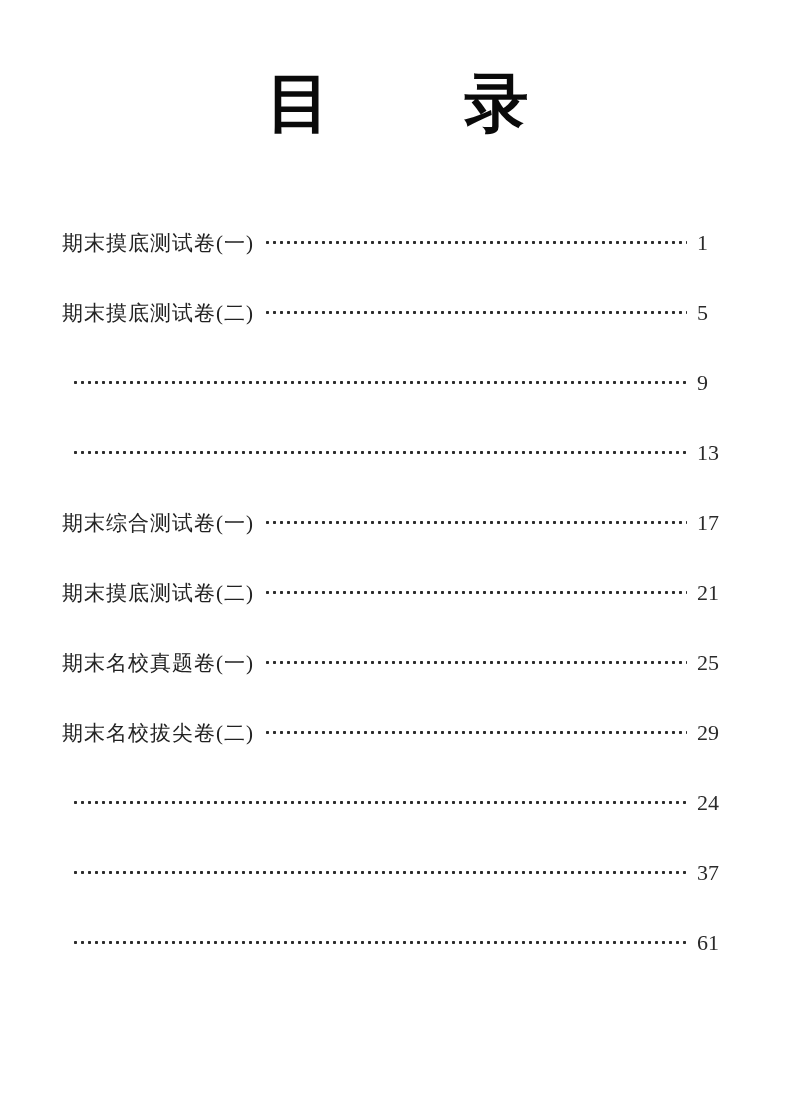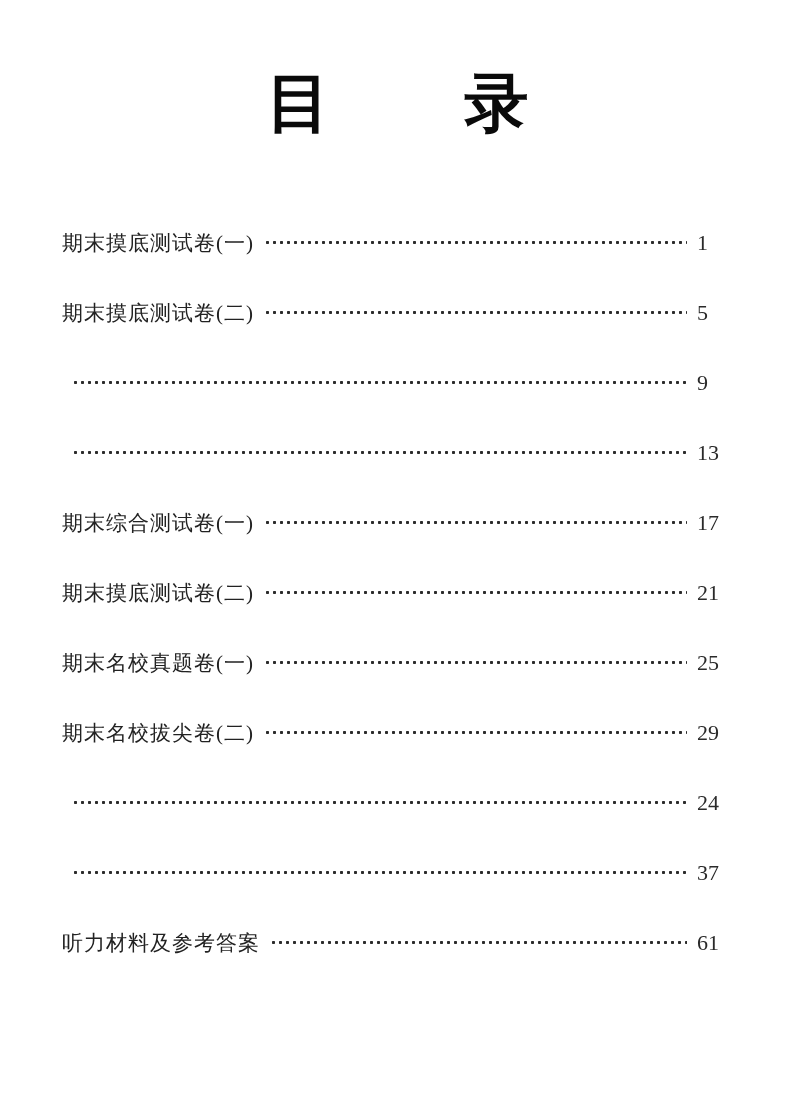--- a/index.html
+++ b/index.html
@@ -115,19 +115,18 @@
       <span class="toc-dots"></span>
       <span class="toc-page">24</span>
     </div>
 
     <div class="toc-row">
       <span class="toc-dots"></span>
       <span class="toc-page">37</span>
     </div>
 
     <div class="toc-row">
-      <span class="toc-label">听力材料及参考答案</span>
       <span class="toc-dots"></span>
       <span class="toc-page">61</span>
     </div>
 
   </div>
 </div>
 
 </body></html>

